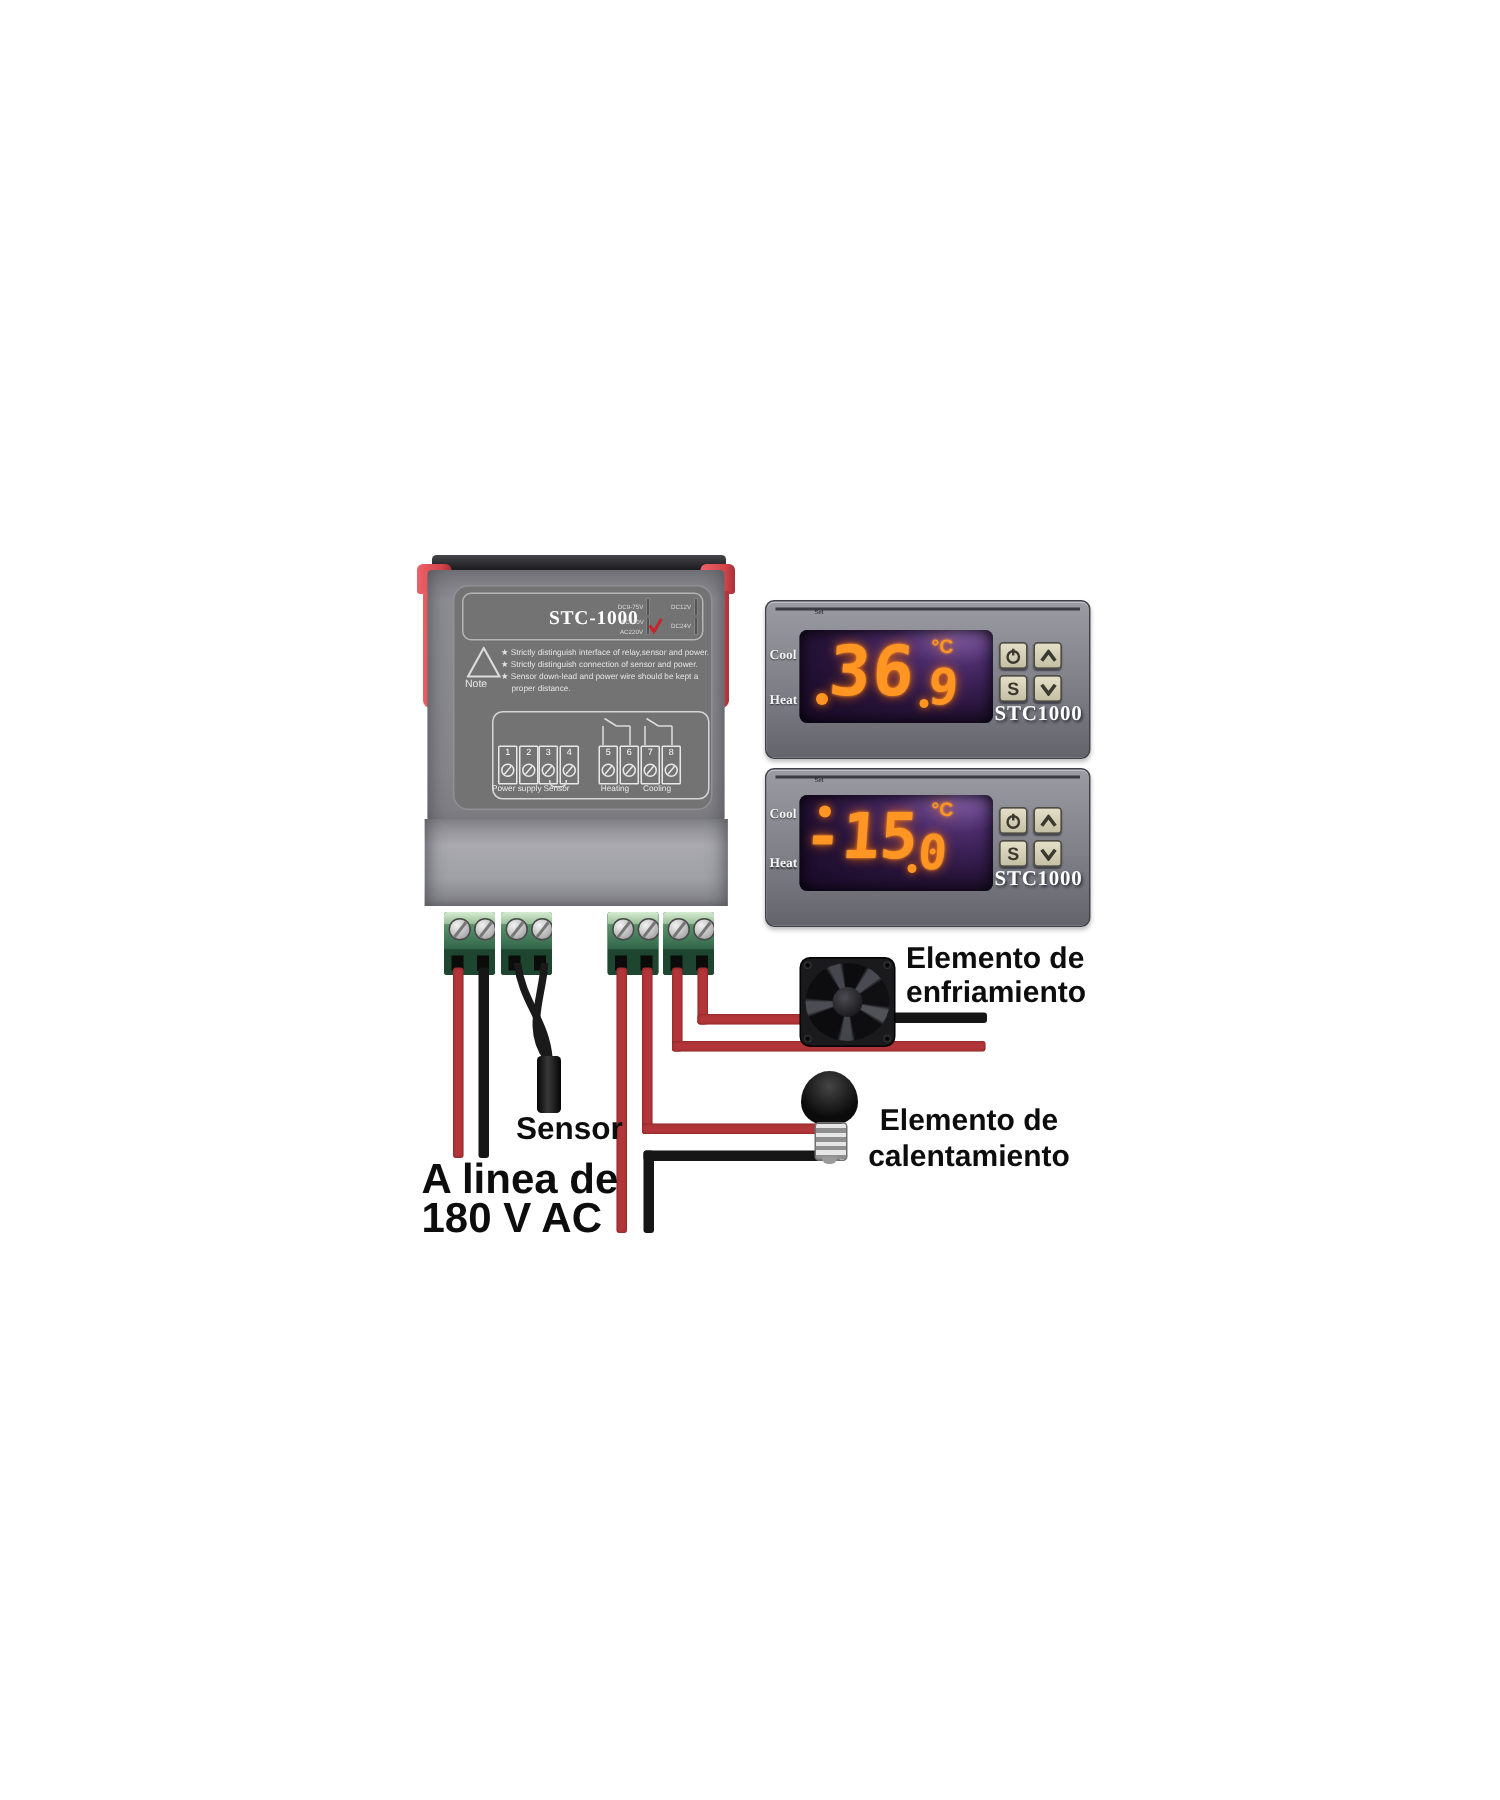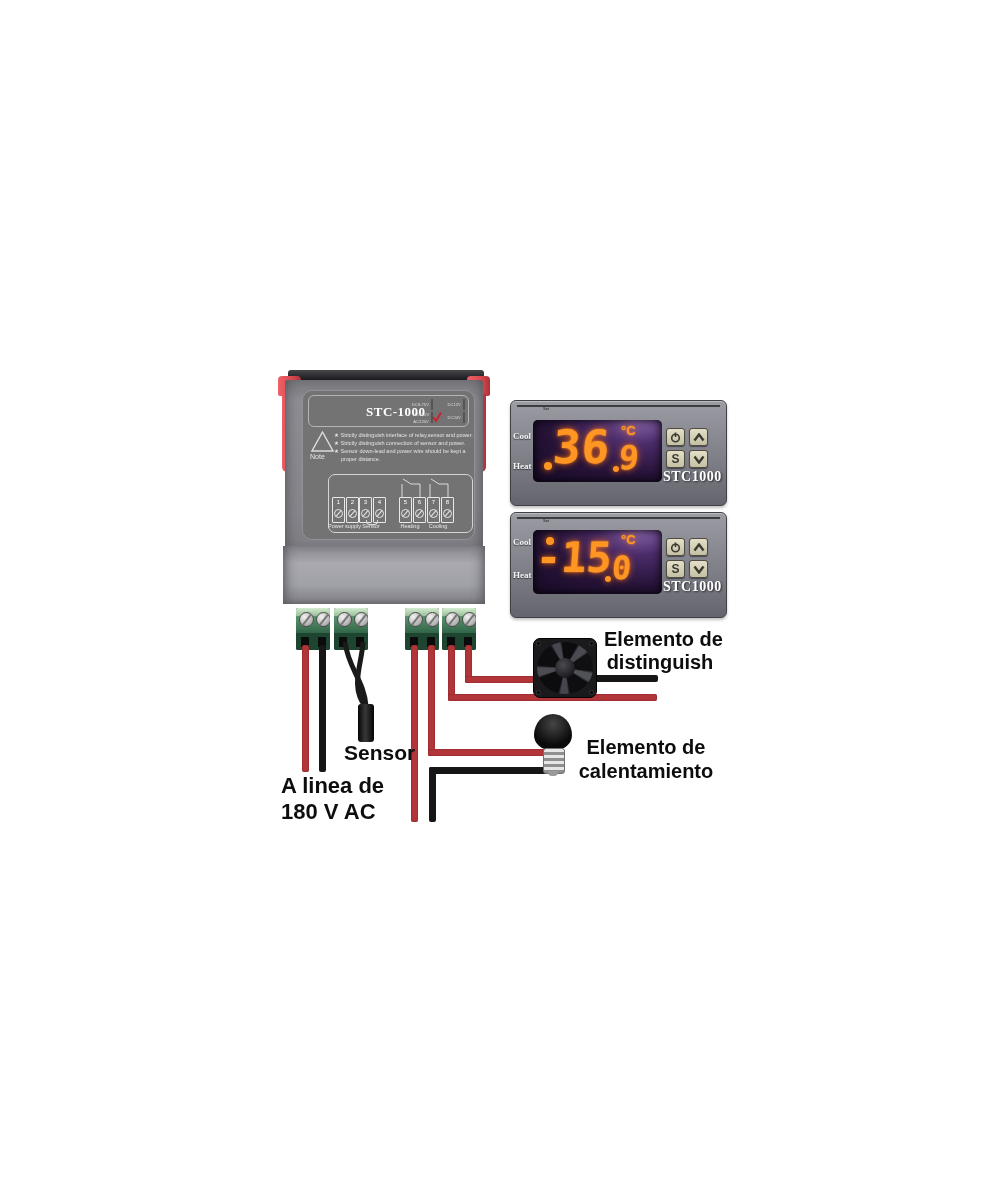--- a/index.html
+++ b/index.html
@@ -83,21 +83,21 @@
   .bulb-top{position:absolute;left:0;top:0;width:38px;height:36px;
             border-radius:50% 50% 42% 42%/ 58% 58% 42% 42%;
             background:radial-gradient(circle at 50% 28%,#454545,#0b0b0b 65%);}
   .bulb-base{position:absolute;left:9px;top:34px;width:20px;height:24px;border-radius:3px;border:1px solid #707070;
              background:repeating-linear-gradient(180deg,#e6e6e6 0 3px,#8f8f8f 3px 6px);}
   .bulb-tip{position:absolute;left:14px;top:57px;width:10px;height:5px;background:#9a9a9a;border-radius:0 0 4px 4px;}
 
   
   .big-label{z-index:4;color:#0d0d0d;font-weight:bold;white-space:nowrap;}
   .lbl-sensor{left:344px;top:741px;font-size:21px;}
-  .lbl-mains{left:281px;top:773px;font-size:22px;line-height:26px;}
+  .lbl-mains{left:281px;top:773px;font-size:28px;line-height:26px;}
   .lbl-cool-el{left:604px;top:628px;width:112px;text-align:center;font-size:20px;line-height:23px;}
   .lbl-heat-el{left:578px;top:735px;width:136px;text-align:center;font-size:20px;line-height:24px;}
 
   
   .display{width:217px;height:106px;z-index:3;}
   .disp-body{position:absolute;inset:0;border-radius:6px;border:1px solid #3f3f46;
              background:linear-gradient(180deg,#9a9ba3,#7e7f87 55%,#63646c);
              box-shadow:inset 0 1px 0 #bcbdc4, 0 2px 3px rgba(0,0,0,.25);}
   .disp-topline{position:absolute;left:7px;right:7px;top:5px;height:2px;background:#3c3c44;}
   .set-label{position:absolute;left:33px;top:6px;font-size:8px;color:#1a1a1a;transform:scale(.5);transform-origin:0 0;}
@@ -326,21 +326,21 @@
     <div class="bulb-tip"></div>
   </div>
 
   <div class="abs big-label lbl-sensor">Sensor</div>
   <div class="abs big-label lbl-mains">
     <div>A linea de</div>
     <div>180 V AC</div>
   </div>
   <div class="abs big-label lbl-cool-el">
     <div>Elemento de</div>
-    <div>distinguish</div>
+    <div>enfriamiento</div>
   </div>
   <div class="abs big-label lbl-heat-el">
     <div>Elemento de</div>
     <div>calentamiento</div>
   </div>
 
   <div class="abs display d1" style="left:510px;top:400px">
     <div class="disp-body"></div>
     <div class="disp-topline"></div>
     <span class="set-label">Set</span>

